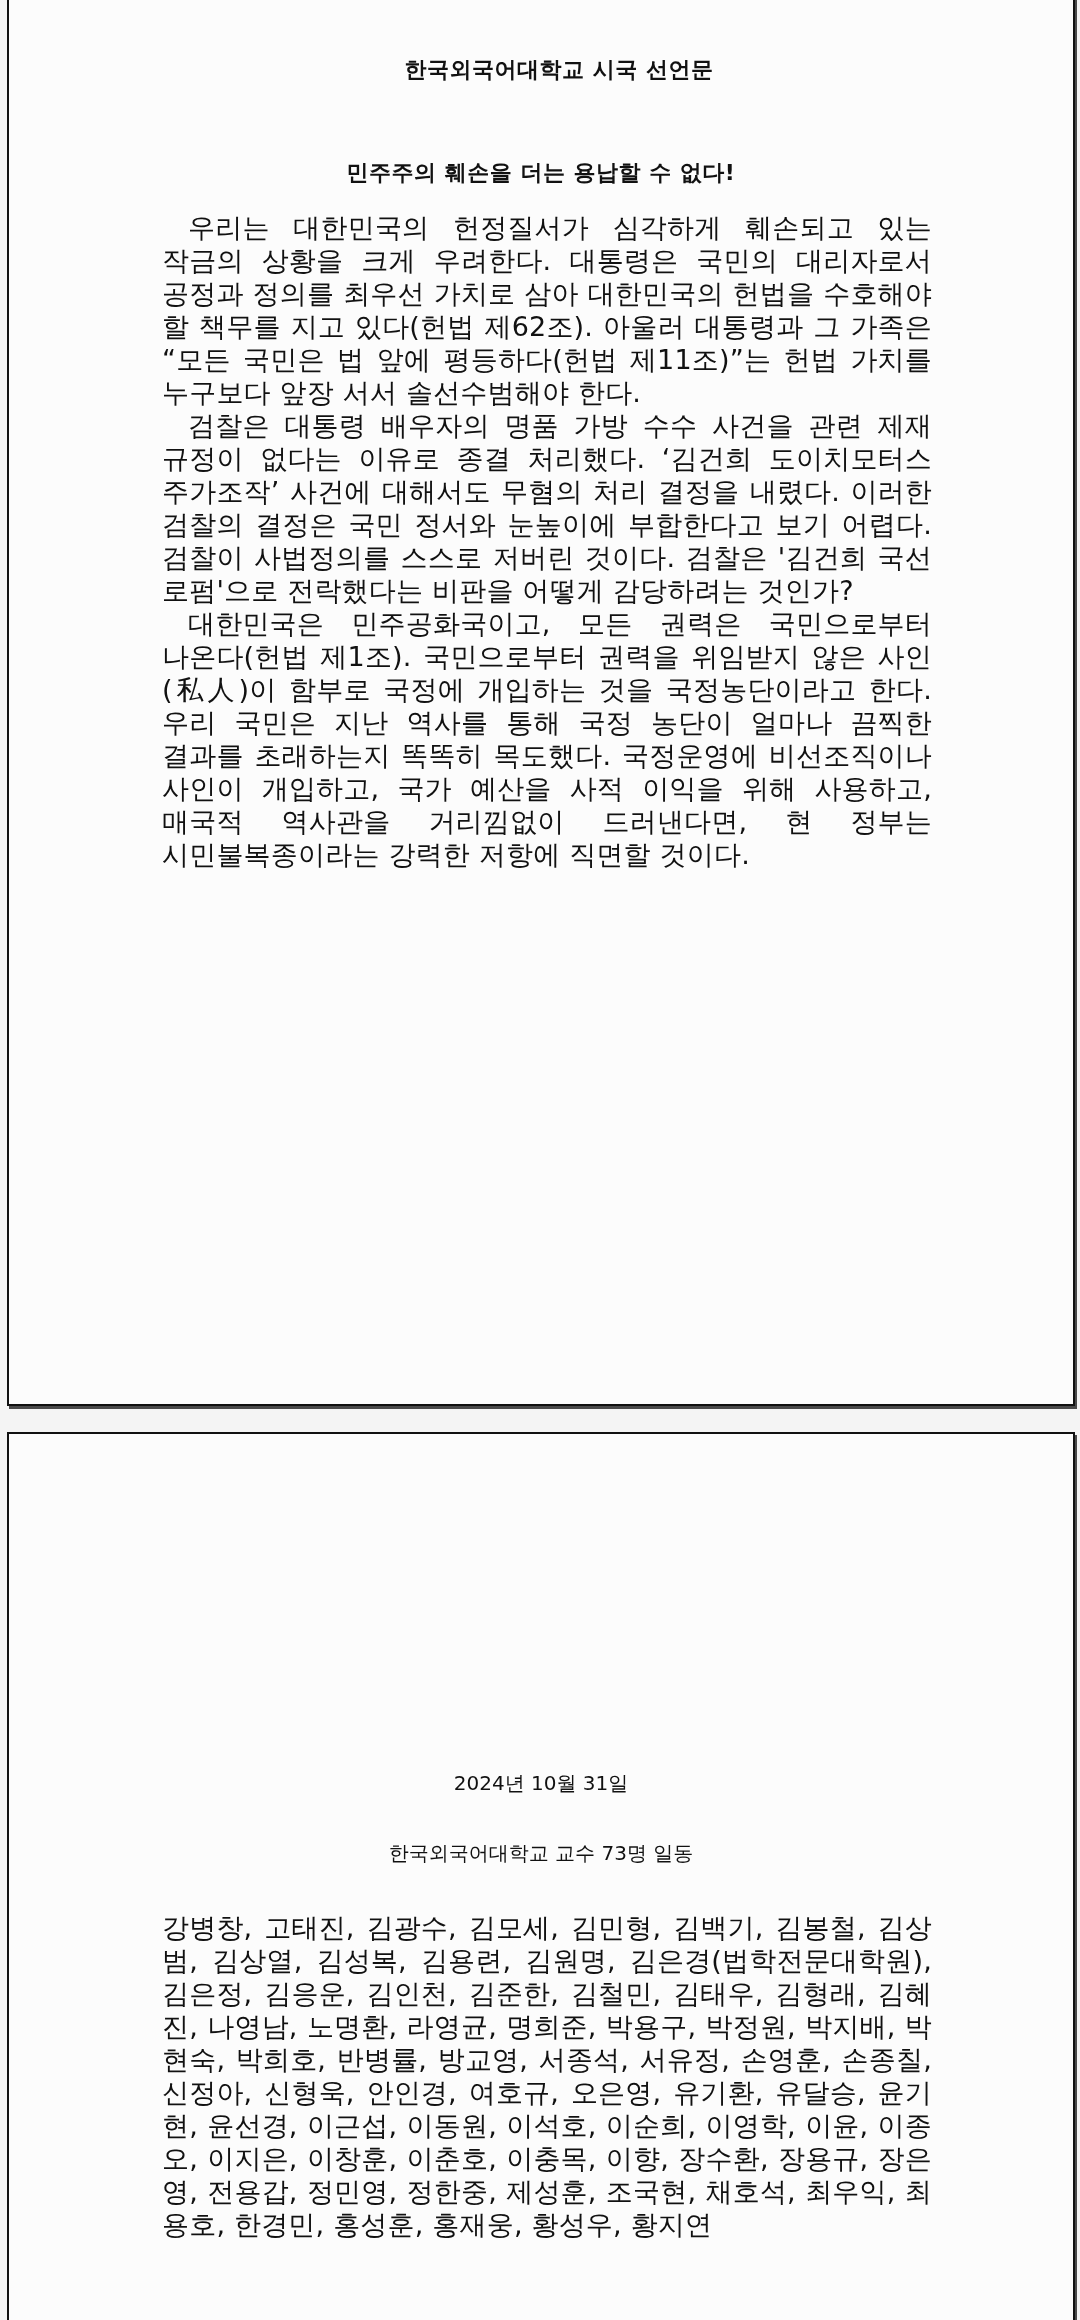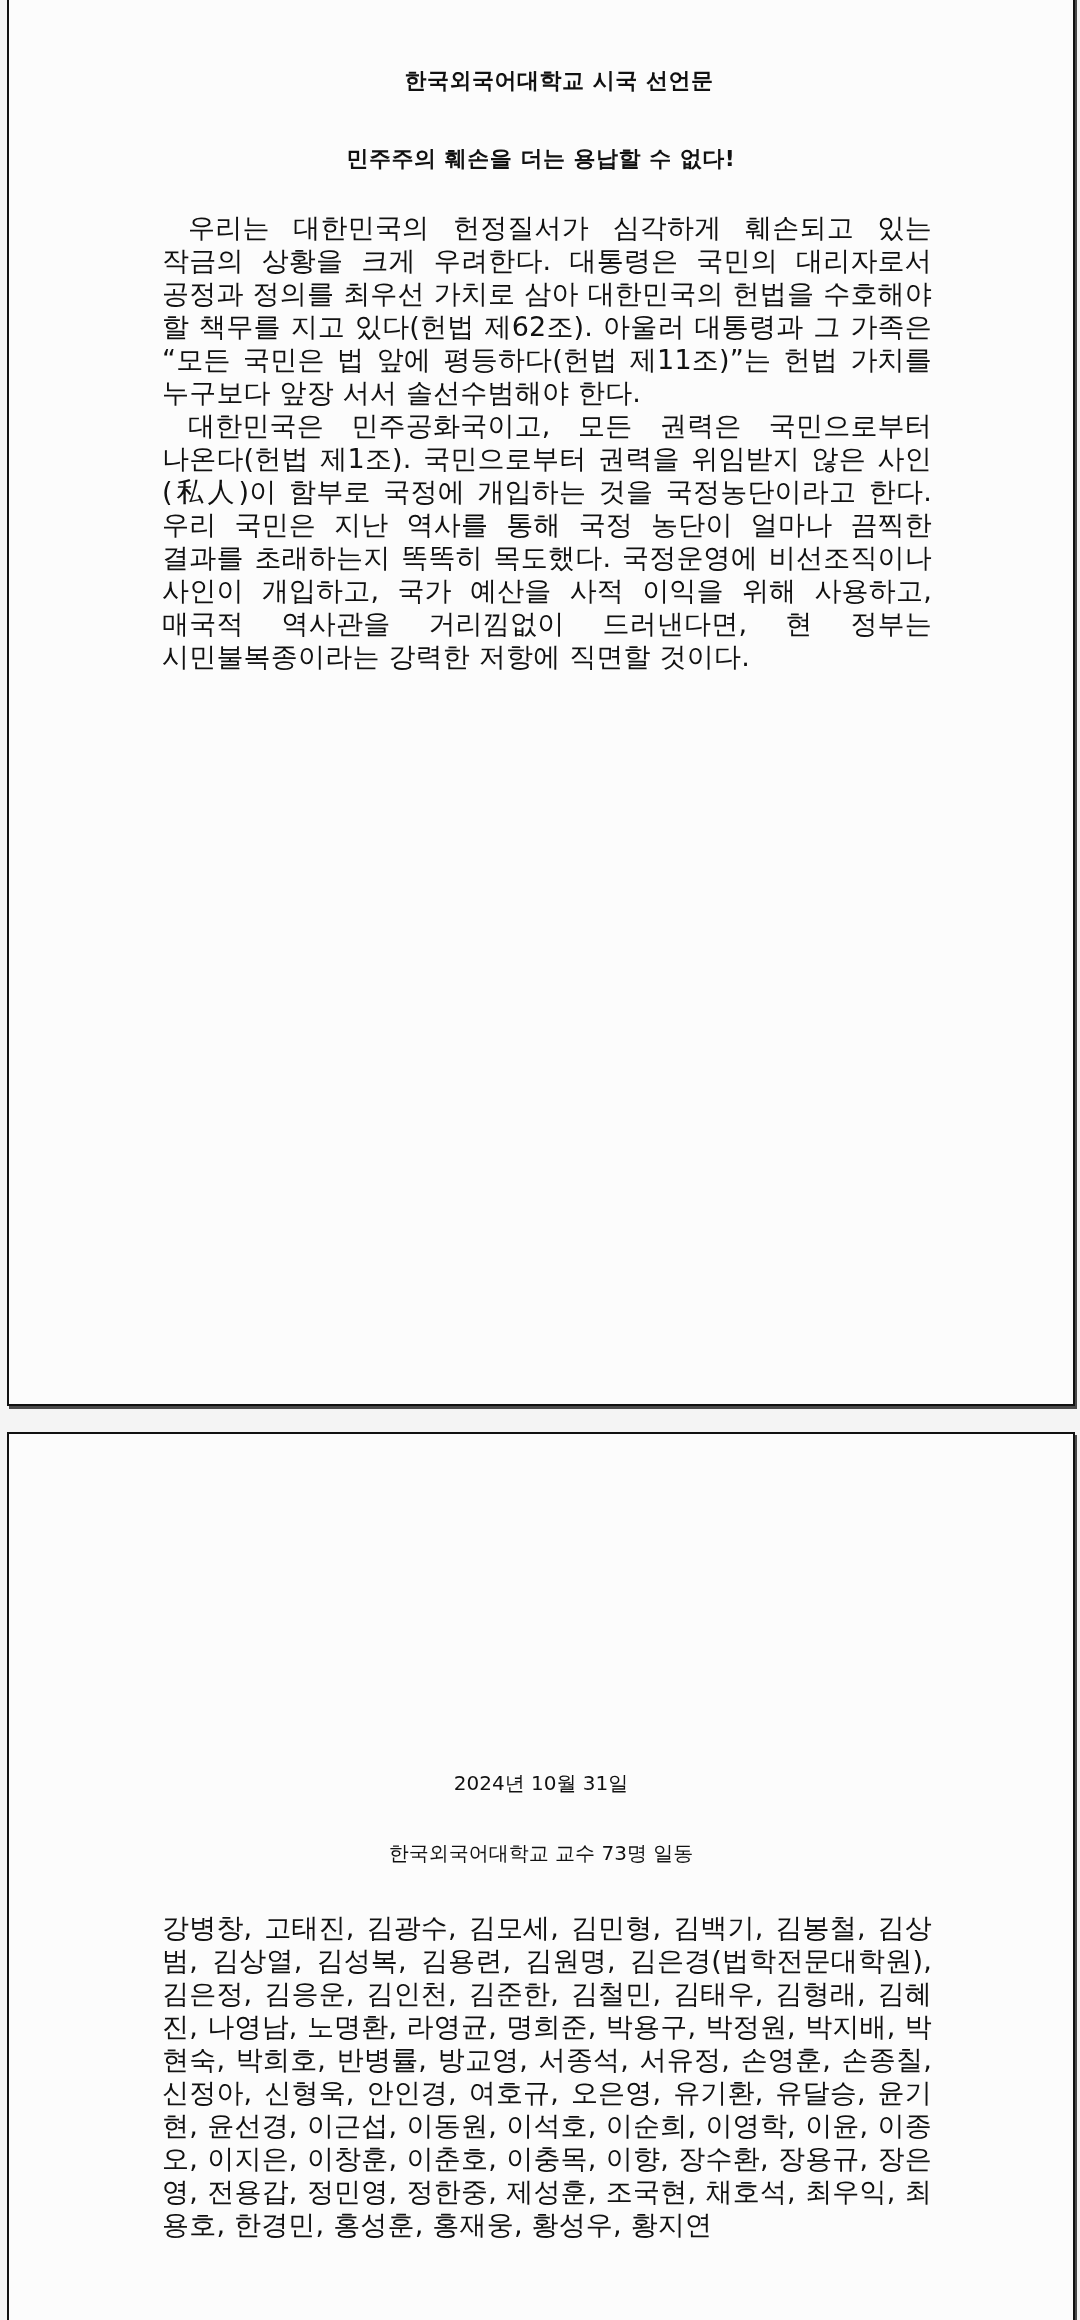--- a/index.html
+++ b/index.html
@@ -52,24 +52,25 @@
       text-align: center;
       font-size: 20px;
       position: absolute;
       left: 0; right: 0;
     }
   </style>
 </head>
 <body>
 
 <div id="page1" class="page">
-  <div class="title" style="top:84px;margin-left:36px;">한국외국어대학교 시국 선언문</div>
-  <div class="title" style="top:162px;">민주주의 훼손을 더는 용납할 수 없다!</div>
+  <div class="title" style="top:73px;margin-left:36px;">한국외국어대학교 시국 선언문</div>
+  <div class="title" style="top:176px;">민주주의 훼손을 더는 용납할 수 없다!</div>
   <div class="content" style="top:229px;">
     <p class="para indent">우리는 대한민국의 헌정질서가 심각하게 훼손되고 있는 작금의 상황을 크게 우려한다. 대통령은 국민의 대리자로서 공정과 정의를 최우선 가치로 삼아 대한민국의 헌법을 수호해야 할 책무를 지고 있다(헌법 제62조). 아울러 대통령과 그 가족은 “모든 국민은 법 앞에 평등하다(헌법 제11조)”는 헌법 가치를 누구보다 앞장 서서 솔선수범해야 한다.</p>
+    <p class="para indent">검찰은 대통령 배우자의 명품 가방 수수 사건을 관련 제재 규정이 없다는 이유로 종결 처리했다. ‘김건희 도이치모터스 주가조작’ 사건에 대해서도 무혐의 처리 결정을 내렸다. 이러한 검찰의 결정은 국민 정서와 눈높이에 부합한다고 보기 어렵다. 검찰이 사법정의를 스스로 저버린 것이다. 검찰은 '김건희 국선 로펌'으로 전락했다는 비판을 어떻게 감당하려는 것인가?</p>
     <p class="para indent">대한민국은 민주공화국이고, 모든 권력은 국민으로부터 나온다(헌법 제1조). 국민으로부터 권력을 위임받지 않은 사인(私人)이 함부로 국정에 개입하는 것을 국정농단이라고 한다. 우리 국민은 지난 역사를 통해 국정 농단이 얼마나 끔찍한 결과를 초래하는지 똑똑히 목도했다. 국정운영에 비선조직이나 사인이 개입하고, 국가 예산을 사적 이익을 위해 사용하고, 매국적 역사관을 거리낌없이 드러낸다면, 현 정부는 시민불복종이라는 강력한 저항에 직면할 것이다.</p>
   </div>
 </div>
 
 <div id="page2" class="page">
   <div class="center" style="top:336px;">2024년 10월 31일</div>
   <div class="center" style="top:406px;">한국외국어대학교 교수 73명 일동</div>
   <div class="content" style="top:477px;">
     <p class="para" style="text-align:justify;word-break:break-all;">강병창, 고태진, 김광수, 김모세, 김민형, 김백기, 김봉철, 김상범, 김상열, 김성복, 김용련, 김원명, 김은경(법학전문대학원), 김은정, 김응운, 김인천, 김준한, 김철민, 김태우, 김형래, 김혜진, 나영남, 노명환, 라영균, 명희준, 박용구, 박정원, 박지배, 박현숙, 박희호, 반병률, 방교영, 서종석, 서유정, 손영훈, 손종칠, 신정아, 신형욱, 안인경, 여호규, 오은영, 유기환, 유달승, 윤기현, 윤선경, 이근섭, 이동원, 이석호, 이순희, 이영학, 이윤, 이종오, 이지은, 이창훈, 이춘호, 이충목, 이향, 장수환, 장용규, 장은영, 전용갑, 정민영, 정한중, 제성훈, 조국현, 채호석, 최우익, 최용호, 한경민, 홍성훈, 홍재웅, 황성우, 황지연</p>
   </div>

